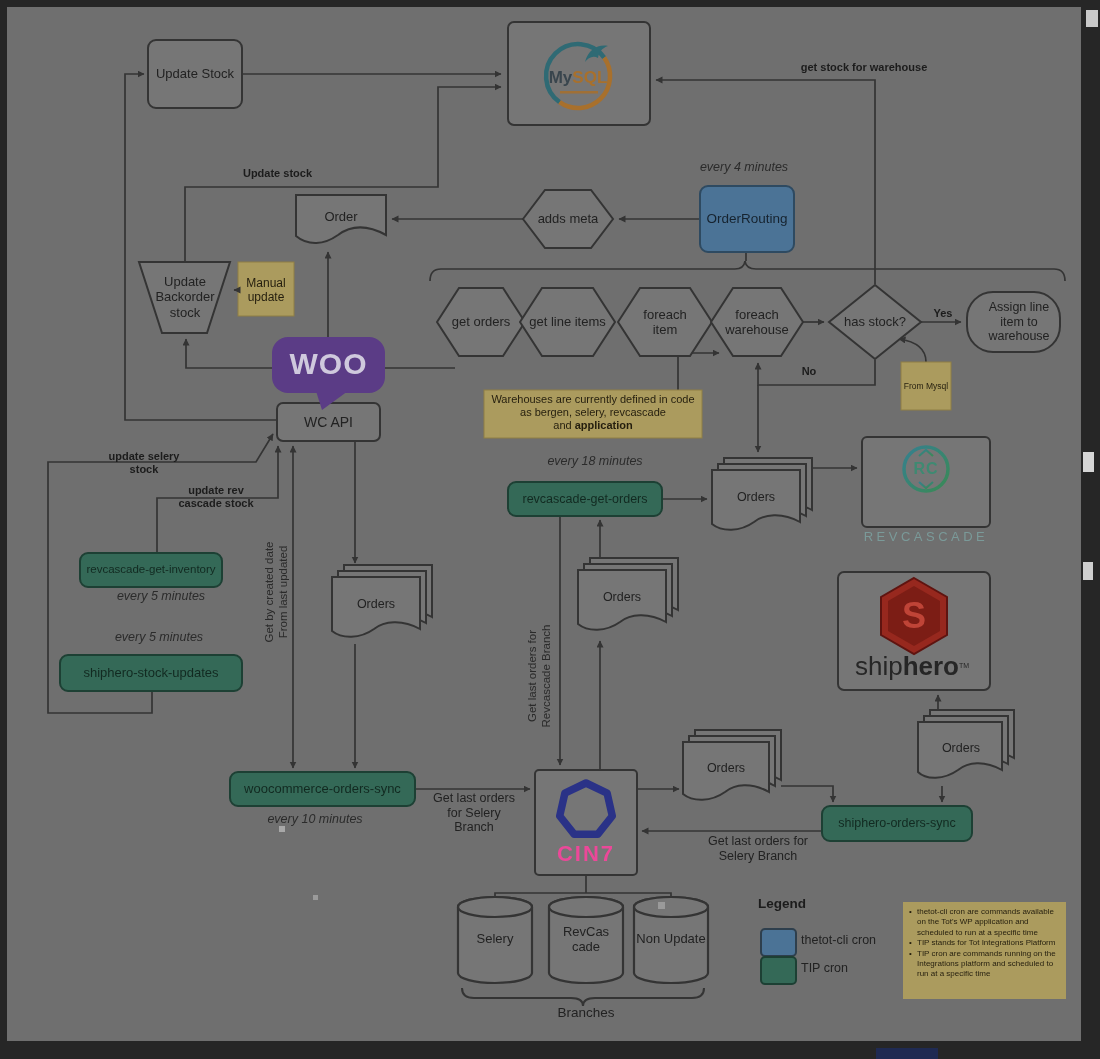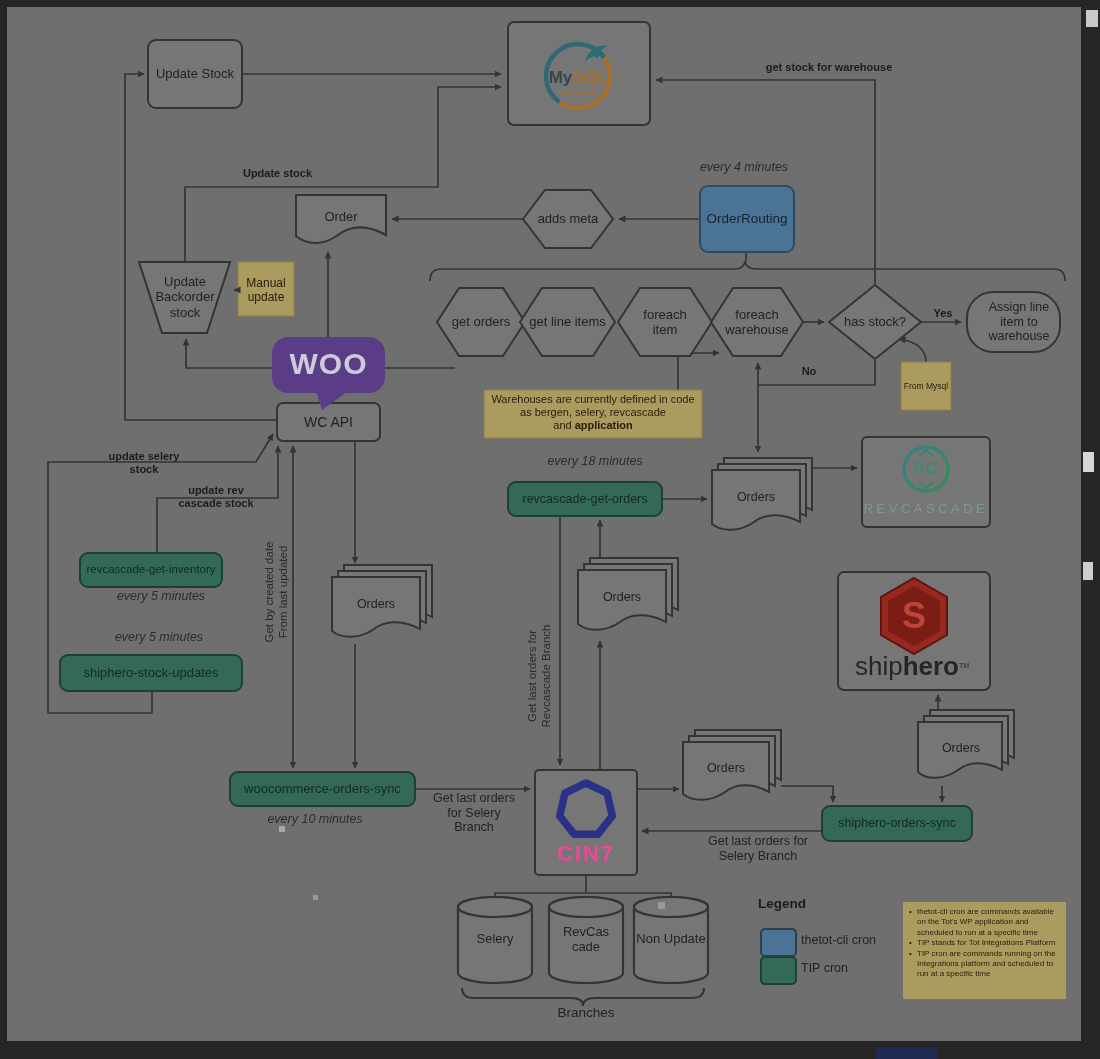--- a/index.html
+++ b/index.html
@@ -198,21 +198,21 @@
       <polyline points="919,482 926,488 933,482" stroke-width="2.2"></polyline>
     </g>
   </svg>
 
   <div class="lbl" style="left:148px;top:42px;width:94px;height:64px;">Update Stock</div>
 
   <div class="lbl mysql-txt" style="left:536px;top:68px;width:84px;height:20px;">
     <span class="my">My</span><span class="sql">SQL</span>
   </div>
 
-  <div class="lbl bold" style="left:761px;top:60px;width:136px;height:14px;">get stock for warehouse</div>
+  <div class="lbl bold" style="left:796px;top:60px;width:136px;height:14px;">get stock for warehouse</div>
   <div class="lbl" style="left:298px;top:198px;width:86px;height:38px;">Order</div>
   <div class="lbl" style="left:525px;top:194px;width:86px;height:50px;">adds meta</div>
   <div class="lbl ital" style="left:688px;top:160px;width:112px;height:15px;">every 4 minutes</div>
   <div class="lbl" style="left:702px;top:188px;width:90px;height:62px;font-size:13.5px;color:#16232f;">OrderRouting</div>
   <div class="lbl bold" style="left:230px;top:166px;width:95px;height:14px;">Update stock</div>
   <div class="lbl" style="left:141px;top:266px;width:88px;height:62px;">Update
 Backorder
 stock</div>
   <div class="lbl notetxt" style="left:240px;top:268px;width:52px;height:44px;font-size:12px;">Manual
 update</div>
@@ -235,21 +235,21 @@
 
   <div class="lbl notetxt warehouse-note" style="left:488px;top:393px;width:210px;height:42px;font-size:11px;display:block;white-space:normal;">
     <span>Warehouses are currently defined in code as bergen, selery, revcascade and</span><b>application</b>
   </div>
 
   <div class="lbl ital" style="left:528px;top:454px;width:134px;height:15px;">every 18 minutes</div>
   <div class="lbl greentxt" style="left:510px;top:484px;width:150px;height:30px;">revcascade-get-orders</div>
   <div class="lbl small" style="left:712px;top:474px;width:88px;height:46px;">Orders</div>
 
   <div class="lbl rc-txt" style="left:904px;top:456px;width:44px;height:26px;">RC</div>
-  <div class="lbl rc-brand" style="left:862px;top:500px;width:128px;height:18px;">REVCASCADE</div>
+  <div class="lbl rc-brand" style="left:862px;top:528px;width:128px;height:18px;">REVCASCADE</div>
 
   <div class="lbl bold" style="left:88px;top:449px;width:112px;height:27px;">update selery
 stock</div>
   <div class="lbl bold" style="left:158px;top:483px;width:116px;height:27px;">update rev
 cascade stock</div>
   <div class="lbl greentxt" style="left:82px;top:555px;width:138px;height:30px;font-size:11.5px;">revcascade-get-inventory</div>
   <div class="lbl ital" style="left:92px;top:589px;width:138px;height:15px;">every 5 minutes</div>
   <div class="lbl ital" style="left:90px;top:630px;width:138px;height:15px;">every 5 minutes</div>
   <div class="lbl greentxt" style="left:62px;top:657px;width:178px;height:32px;font-size:13px;">shiphero-stock-updates</div>
 

